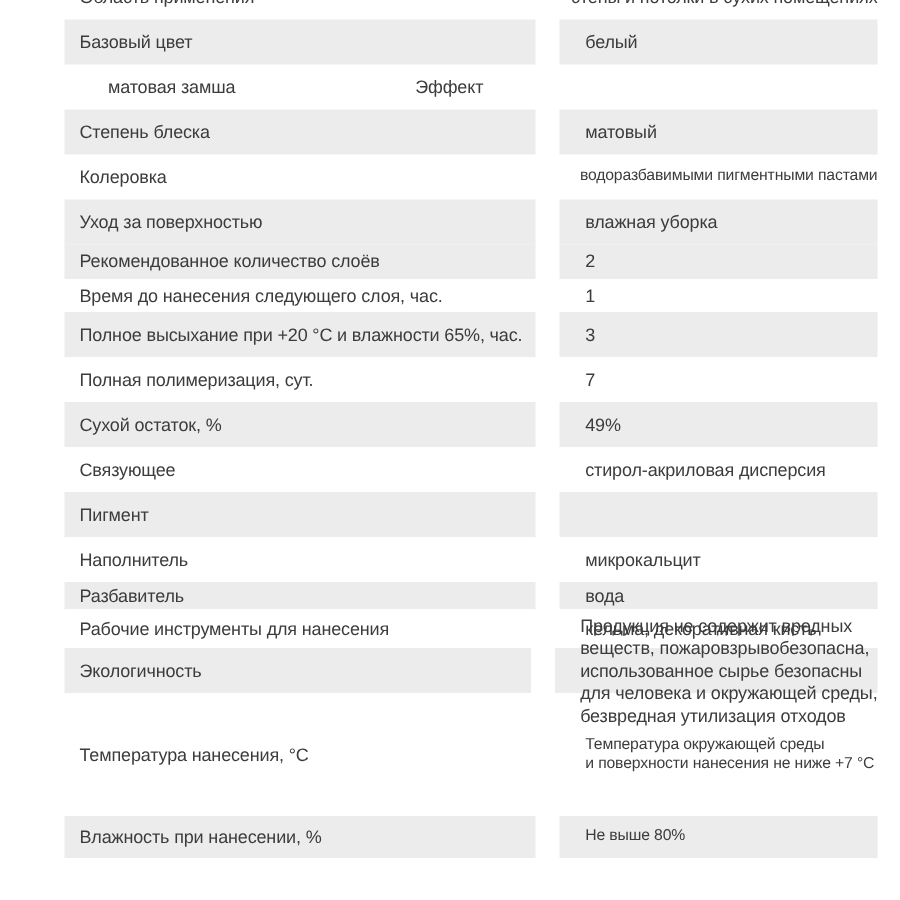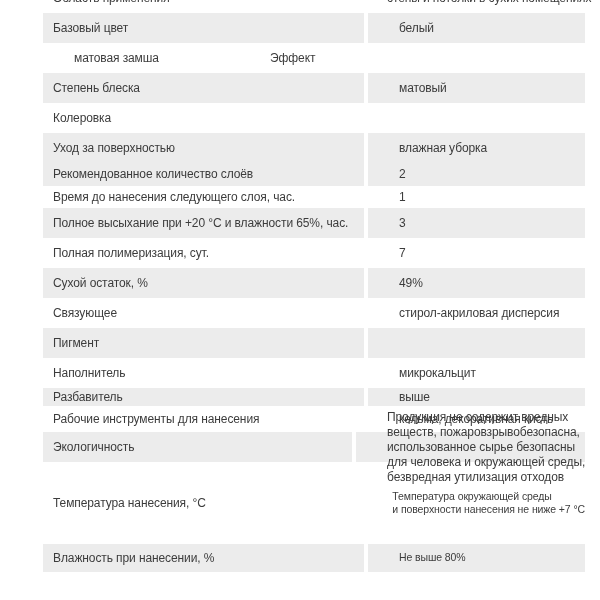--- a/index.html
+++ b/index.html
@@ -33,21 +33,22 @@
     box-sizing: border-box;
     color: var(--text-color, #3c3c3c);
   }
   .cell.label {
     width: 341px;
     margin-right: 4px;
     padding-left: 10px;
   }
   .cell.value {
     width: 229px;
-    padding-left: 31px;
+    padding-left: 17px;
+    margin-left: 12px;
   }
   .row.alt .cell {
     background: var(--alt-bg, #ececec);
   }
   .cell span {
     white-space: pre;
     font-size: 12px;
     line-height: 1.25;
     letter-spacing: -0.1px;
   }
@@ -102,20 +103,23 @@
           <span>Степень блеска</span>
         </div>
         <div class="cell value">
           <span>матовый</span>
         </div>
       </div>
       <div class="row">
         <div class="cell label">
           <span>Колеровка</span>
         </div>
+        <div class="cell value">
+          <span>водоразбавимыми пигментными пастами</span>
+        </div>
       </div>
       <div class="row alt">
         <div class="cell label">
           <span>Уход за поверхностью</span>
         </div>
         <div class="cell value">
           <span>влажная уборка</span>
         </div>
       </div>
       <div class="row alt">
@@ -180,21 +184,21 @@
         </div>
         <div class="cell value">
           <span>микрокальцит</span>
         </div>
       </div>
       <div class="row alt">
         <div class="cell label">
           <span>Разбавитель</span>
         </div>
         <div class="cell value">
-          <span>выше</span>
+          <span>вода</span>
         </div>
       </div>
       <div class="row">
         <div class="cell label">
           <span>Рабочие инструменты для нанесения</span>
         </div>
         <div class="cell value">
           <span>кельма, декоративная кисть</span>
         </div>
       </div>

